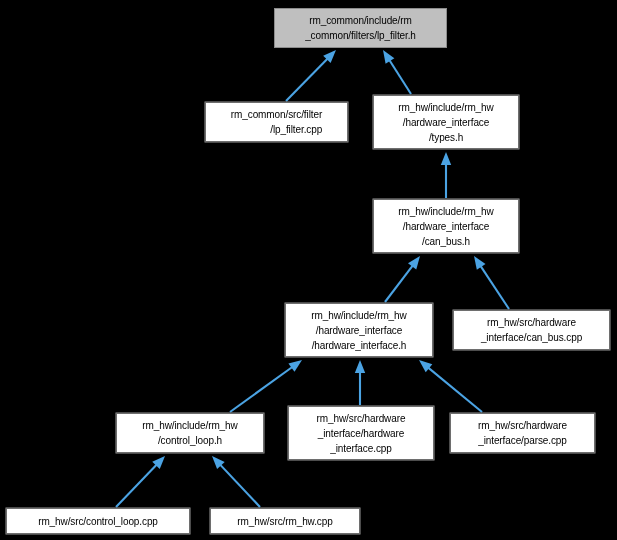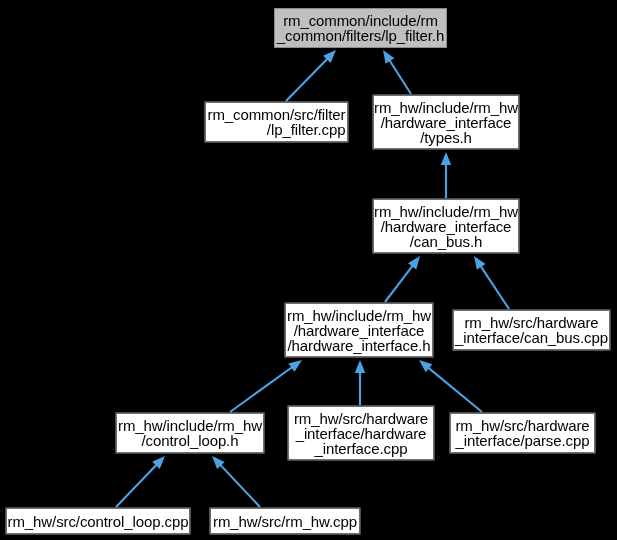--- a/index.html
+++ b/index.html
@@ -26,21 +26,21 @@
   .node {
     position: absolute;
     box-sizing: border-box;
     display: flex;
     align-items: center;
     justify-content: center;
     text-align: center;
     background: #ffffff;
     border: 1px solid #808080;
     color: #000000;
-    font-size: 15px;
+    font-size: 10px;
     line-height: 15px;
     letter-spacing: -0.1px;
     white-space: pre-line;
     z-index: 2;
   }
   .node.root {
     background: #bfbfbf;
     border: 1px solid #8c8c8c;
   }
   .node.thick {

